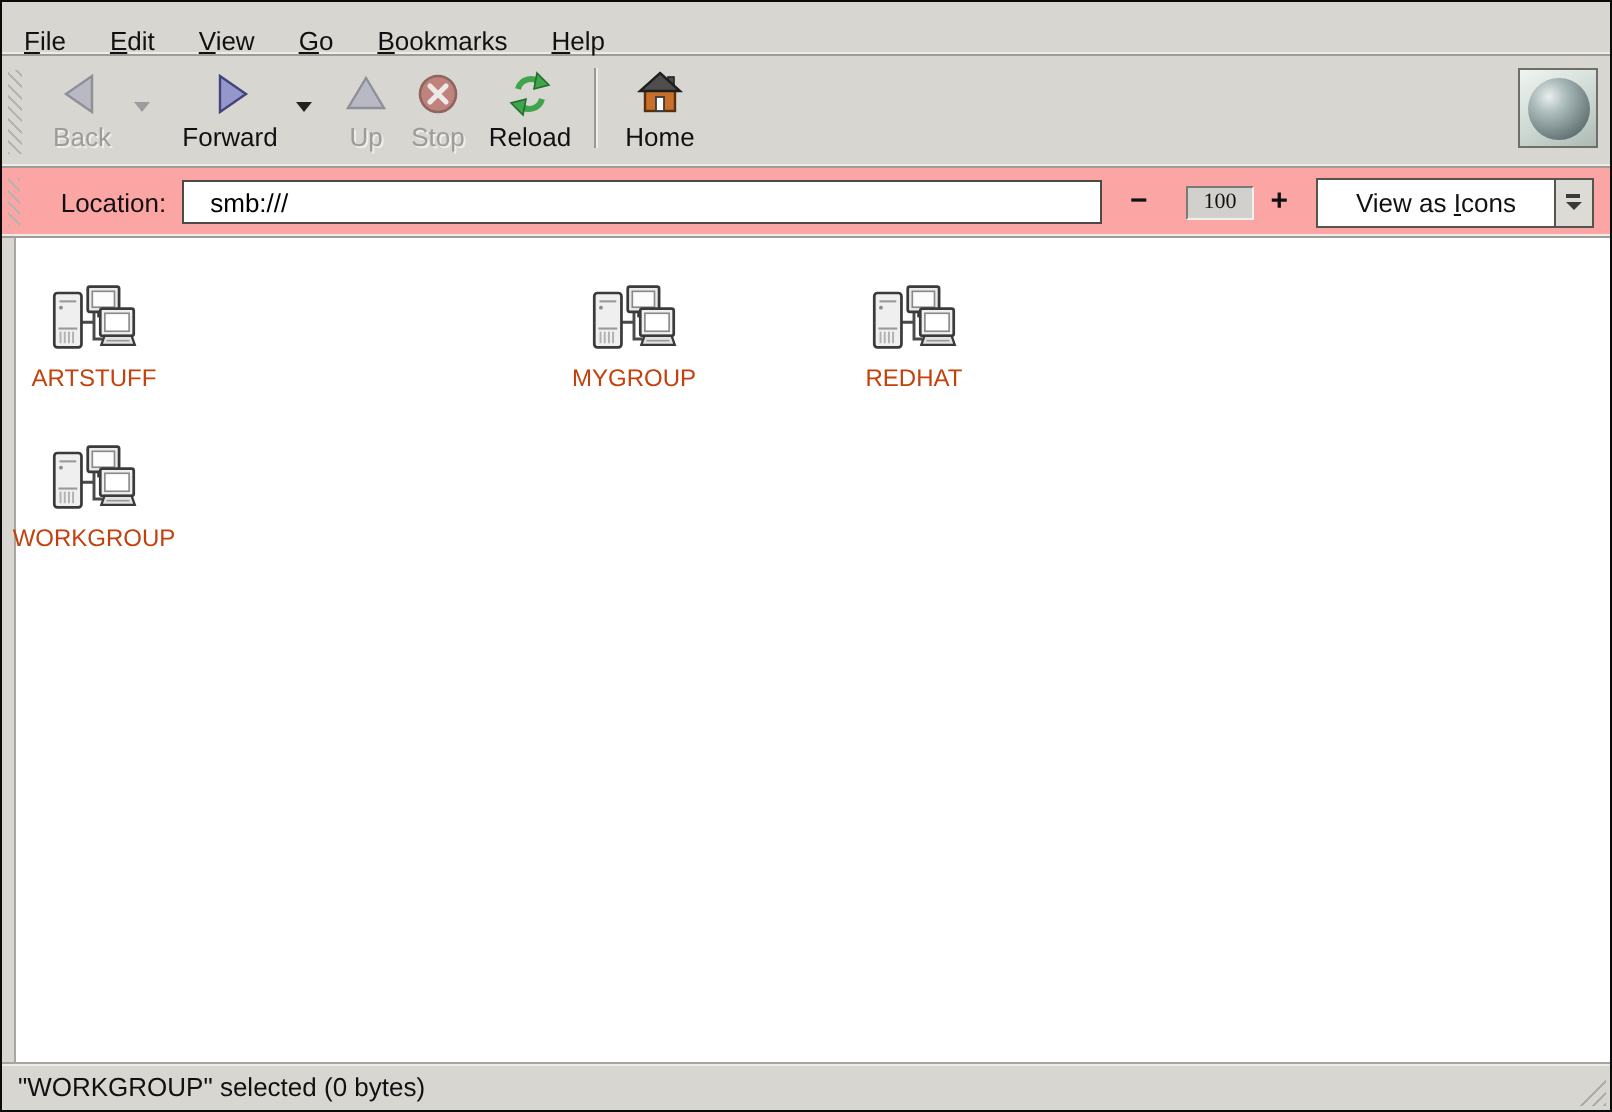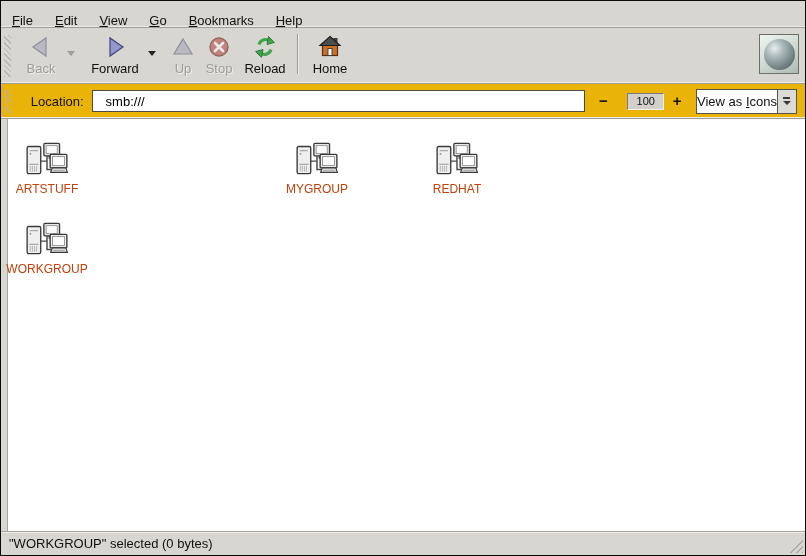--- a/index.html
+++ b/index.html
@@ -57,47 +57,47 @@
     display:flex; align-items:center; justify-content:center;
   }
   .throbber {
     width:31px; height:31px; border-radius:50%;
     background: radial-gradient(circle at 34% 30%, #e9eeee 0%, #a9b8b8 30%, #6d7d7e 70%, #434f51 100%);
   }
 
   
   .locationbar {
     height: 35px; display:flex; align-items:center;
-    background:#eab308; border-bottom:1px solid #9e9c96;
+    background:#fca5a5; border-bottom:1px solid #9e9c96;
     padding: 0 8px 0 3px; box-shadow: inset 0 -1px 0 #eeece6;
   }
   .locationbar .vgrip { height: 24px; margin: 0 20px 0 0; }
   .loc-label { font-size:13px; color:#111; }
   .loc-input {
     margin-left:8px; width:505px; height:22px;
     border:1px solid #4c4a46; background:#fff;
     font-family: "Liberation Sans","DejaVu Sans",sans-serif;
     font-size:13px; padding:1px 13px; color:#000; outline:none;
   }
   .zoom-btn {
     width:14px; height:18px; margin-left:12px;
     font-size:15px; font-weight:bold; color:#111; text-align:center; line-height:17px;
     cursor:default; user-select:none;
   }
   .zoom-btn.plus { margin-left:6px; }
   .zoom-level {
     margin-left:17px; width:38px; height:17px;
     background:#d2d0cc; font-size:11px; text-align:center; line-height:15px; color:#111;
-    border:1px solid; border-color:#7c7a76 #f2f0ea #f2f0ea #7c7a76;
+    border:1px solid; border-color:#7c7a76 #f2f0ea #f2f0ea #7c7a76;font-family:Liberation Serif, serif;
   }
   .viewmenu {
     margin-left:12px; height:25px; display:flex; align-items:stretch;
     border:1px solid #56544e; background:#fff;
   }
-  .viewmenu .vm-label { padding:4px 0; font-size:13px; color:#111; white-space:nowrap; }
+  .viewmenu .vm-label { padding:4px 19px; font-size:13px; color:#111; white-space:nowrap; }
   .vm-arrow {
     width:19px; border-left:1px solid #56544e; background:#dddbd5;
     display:flex; flex-direction:column; align-items:center; justify-content:center;
   }
   .vm-arrow .bar { width:7px; height:2px; background:#3a3a3a; margin-bottom:2px; }
   .vm-arrow .tri { width:0;height:0;border-left:4px solid transparent;border-right:4px solid transparent;border-top:4px solid #3a3a3a; }
 
   
   .content { flex:1; background:#fff; position:relative; }
   .content::before {

